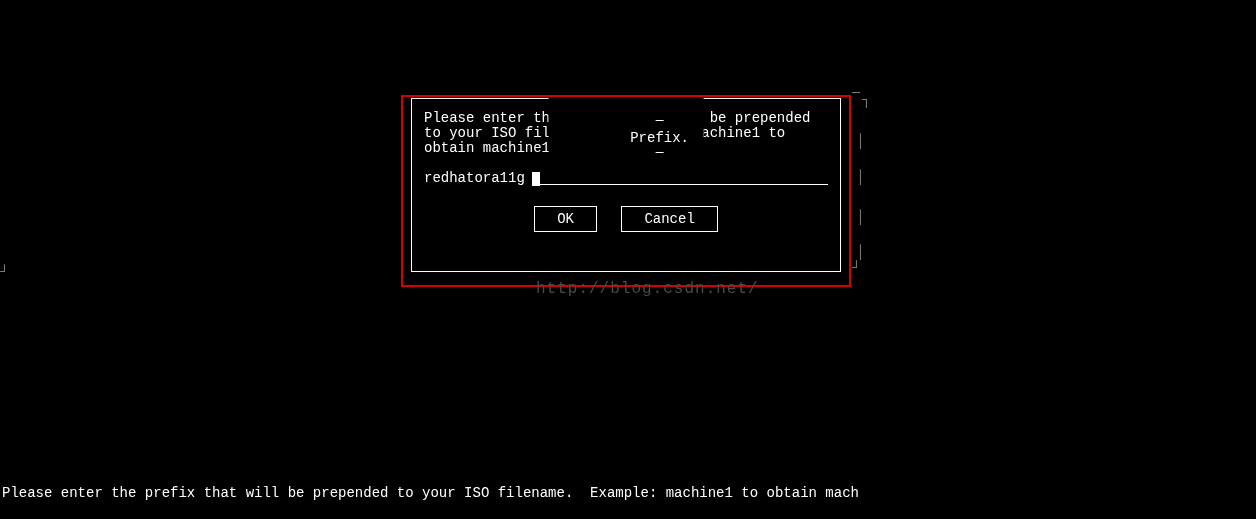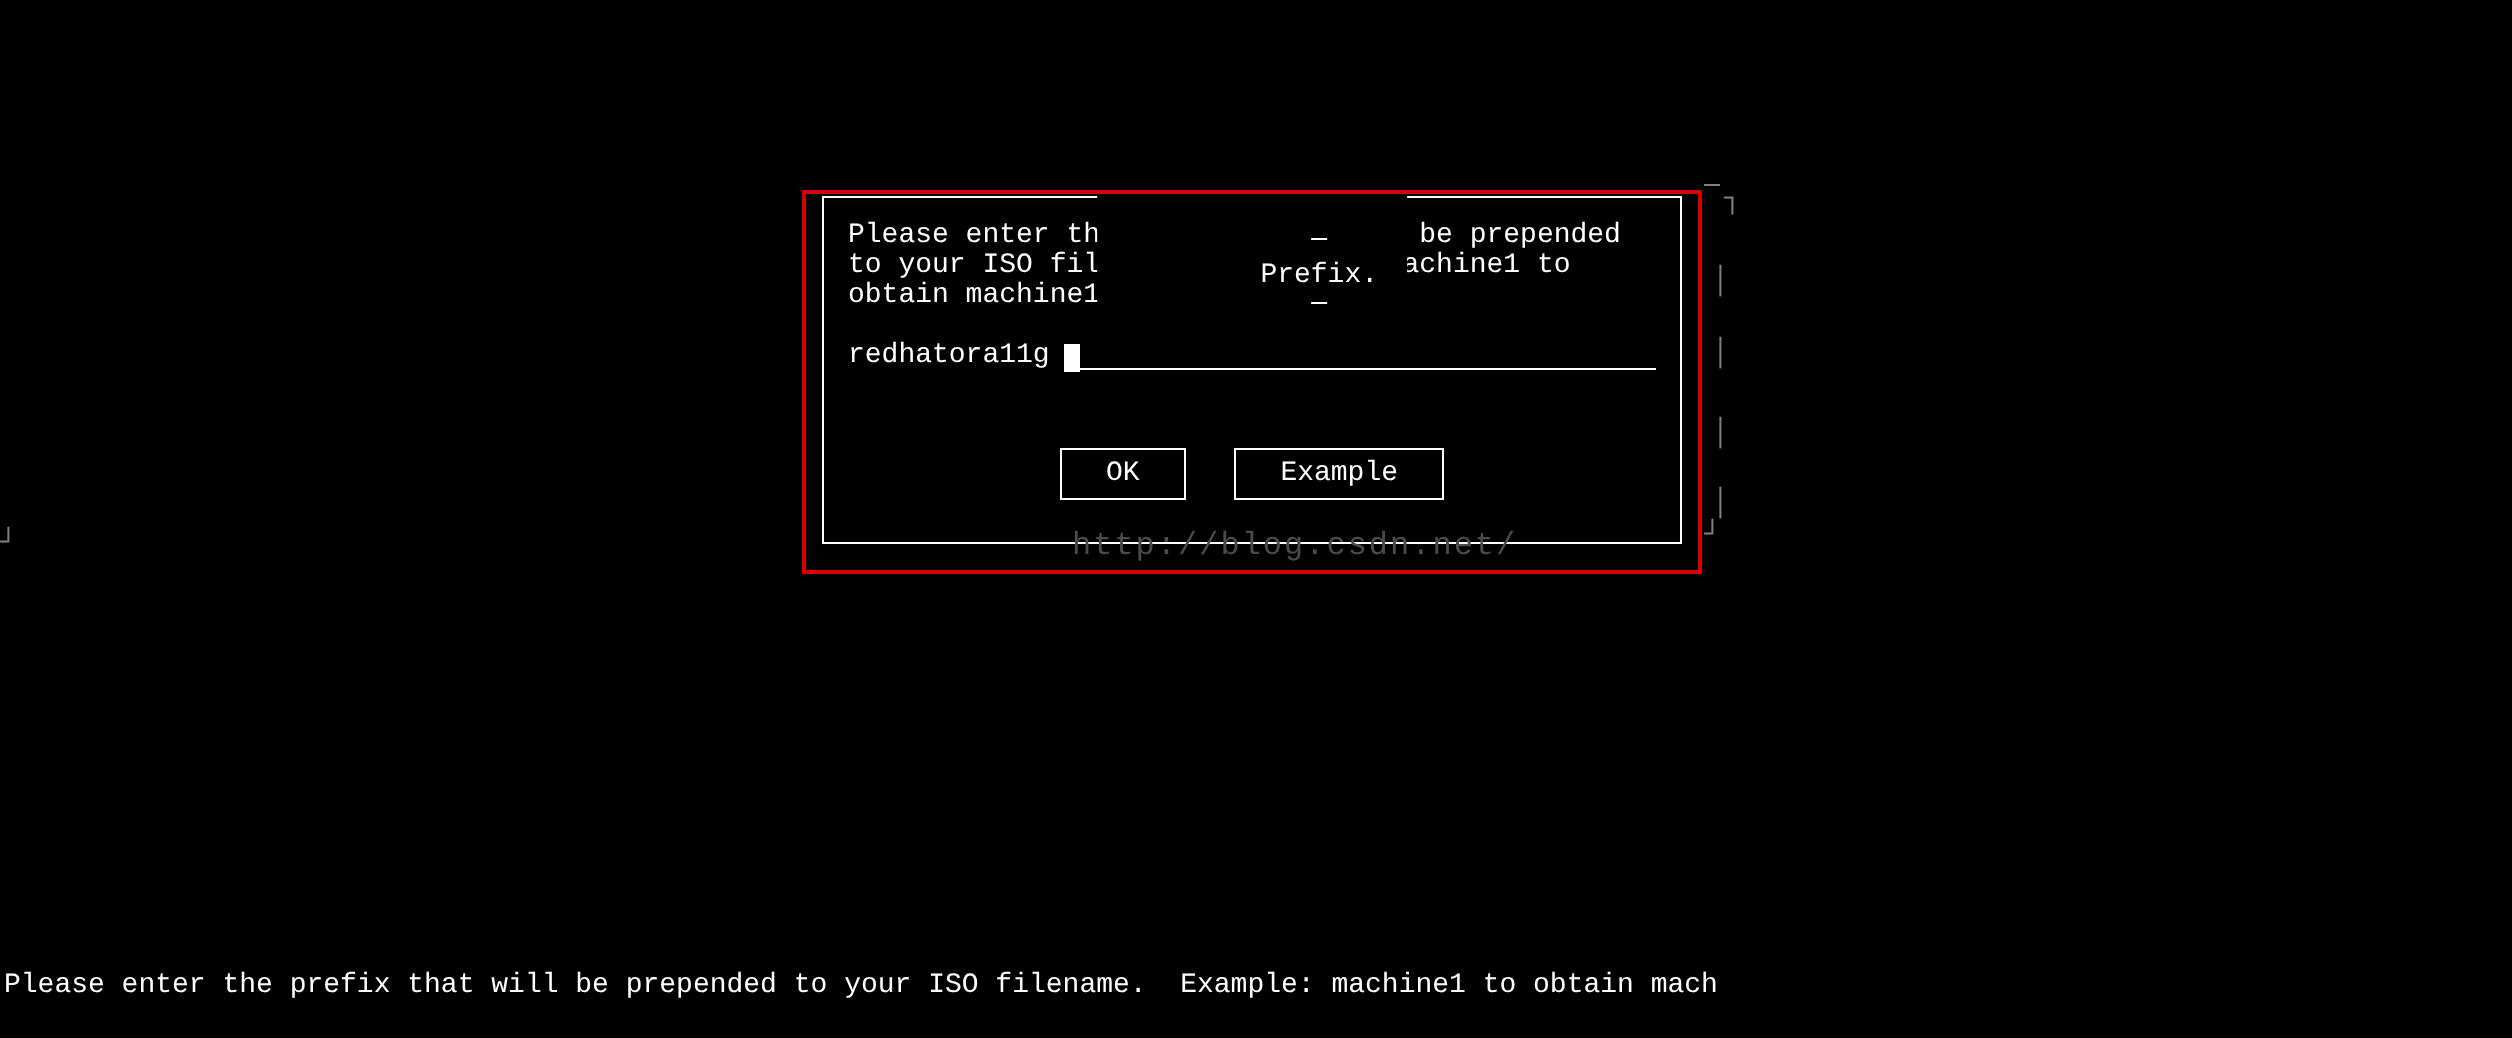--- a/index.html
+++ b/index.html
@@ -90,21 +90,21 @@
   }
   .dlg-text {
     color: #fff;
     white-space: pre-wrap;
     line-height: 15px;
     margin-bottom: 14px;
   }
   .input-row {
     position: relative;
     height: 18px;
-    margin-bottom: 36px;
+    margin-bottom: 18px;
   }
   .input-field {
     background: transparent;
     border: none;
     color: #fff;
     font-family: inherit;
     font-size: inherit;
     outline: none;
     width: 110px;
     padding: 0;
@@ -134,21 +134,21 @@
     padding: 4px 22px;
     margin: 0 8px;
     color: #fff;
     background: #000;
     font-family: inherit;
     font-size: inherit;
     cursor: pointer;
   }
   .watermark {
     position: absolute;
-    top: 264px;
+    top: 280px;
     left: 536px;
     color: #4a4a4a;
     font-family: "Courier New", monospace;
     font-size: 16px;
     letter-spacing: 1px;
     pointer-events: none;
   }
   .status-bar {
     position: absolute;
     left: 0;
@@ -180,21 +180,21 @@
         <span>&nbsp;</span><span>Prefix.</span><span>&nbsp;</span>
         <span class="dlg-title-dash"></span>
       </div>
       <div class="dlg-text">Please enter the prefix that will be prepended to your ISO filename.  Example: machine1 to obtain machine1-[1-9]*.iso files</div>
       <div class="input-row">
         <input class="input-field" type="text" value="redhatora11g" style=""><span class="cursor-block"></span>
         <div class="input-underline"></div>
       </div>
       <div class="button-row">
         <button class="tui-btn">OK</button>
-        <button class="tui-btn">Example</button>
+        <button class="tui-btn">Cancel</button>
       </div>
     </div>
   </div>
 
   <div class="highlight-rect"></div>
 
   <div class="watermark">http://blog.csdn.net/</div>
 
   <div class="status-bar">Please enter the prefix that will be prepended to your ISO filename.  Example: machine1 to obtain mach</div>
 </div>

